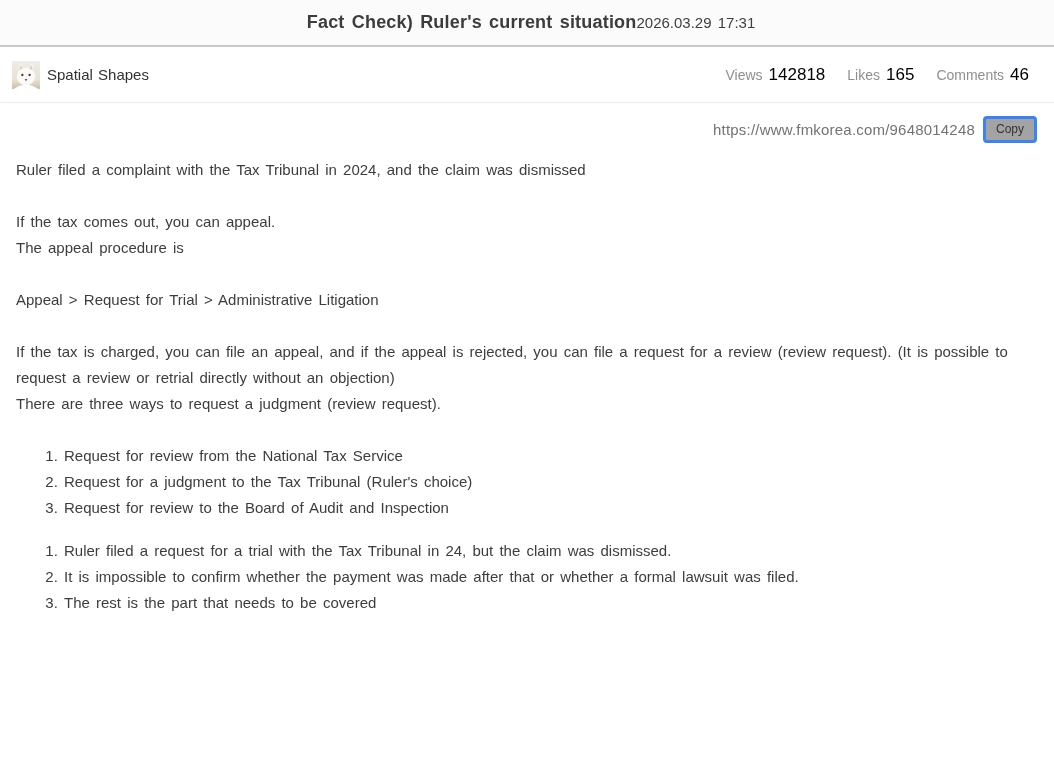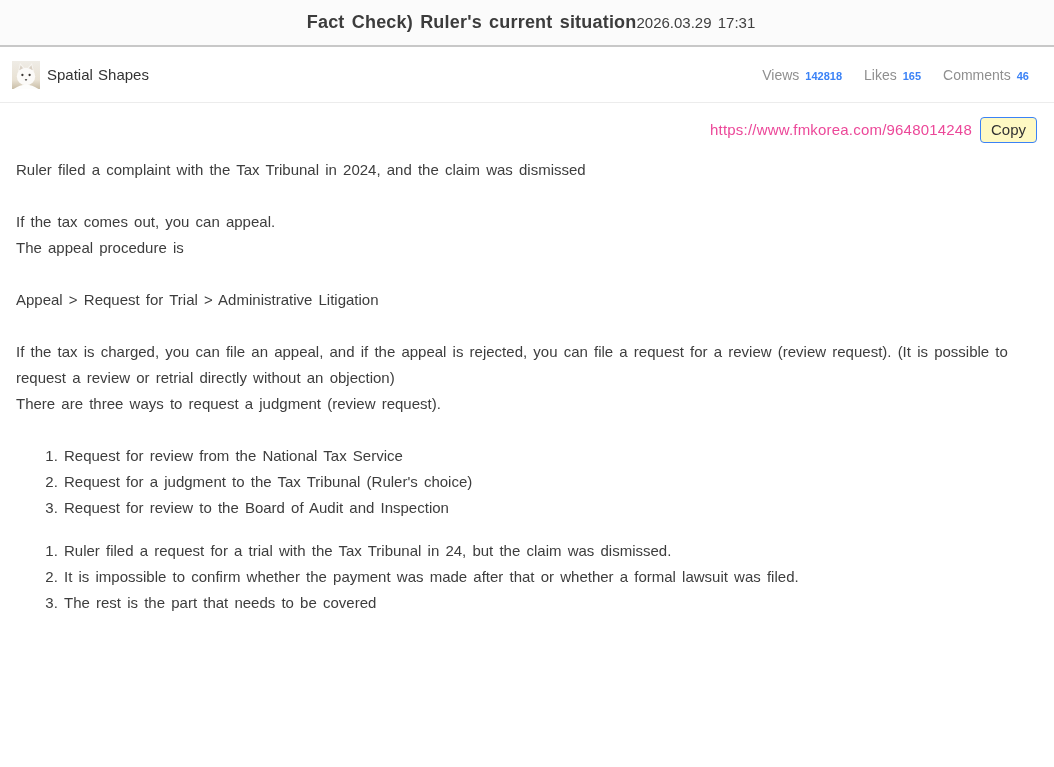--- a/index.html
+++ b/index.html
@@ -61,42 +61,42 @@
     word-spacing: 1px;
   }
   .stats {
     margin-left: auto;
     display: flex;
     align-items: baseline;
     gap: 22px;
   }
   .stat { display: flex; align-items: baseline; gap: 6px; }
   .stat-label { font-size: 14px; color: #8f8f8f; }
-  .stat-value { font-size: 11px; font-weight: bold; color: #3b82f6; }
+  .stat-value { font-size: 17px; font-weight: normal; color: #000000; }
 
   
   .url-row {
     display: flex;
     align-items: center;
     justify-content: flex-end;
     padding: 14px 17px 0 17px;
     height: 39px;
   }
   .post-url {
     font-size: 15px;
-    color: #ec4899;
+    color: #737373;
     letter-spacing: 0.2px;
   }
   .copy-button {
     margin-left: 8px;
-    border: 1px solid #3b82f6;
+    border: 3px solid #3b82f6;
     border-radius: 4px;
-    background: #fef9c3;
+    background: #a3a3a3;
     color: #333333;
-    font-size: 15px;
+    font-size: 12px;
     font-family: "Liberation Sans", sans-serif;
     line-height: 1;
     padding: 4px 10px 5px 10px;
     cursor: pointer;
   }
 
   
   .content {
     padding: 15px 16px 16px 16px;
     font-size: 15px;

